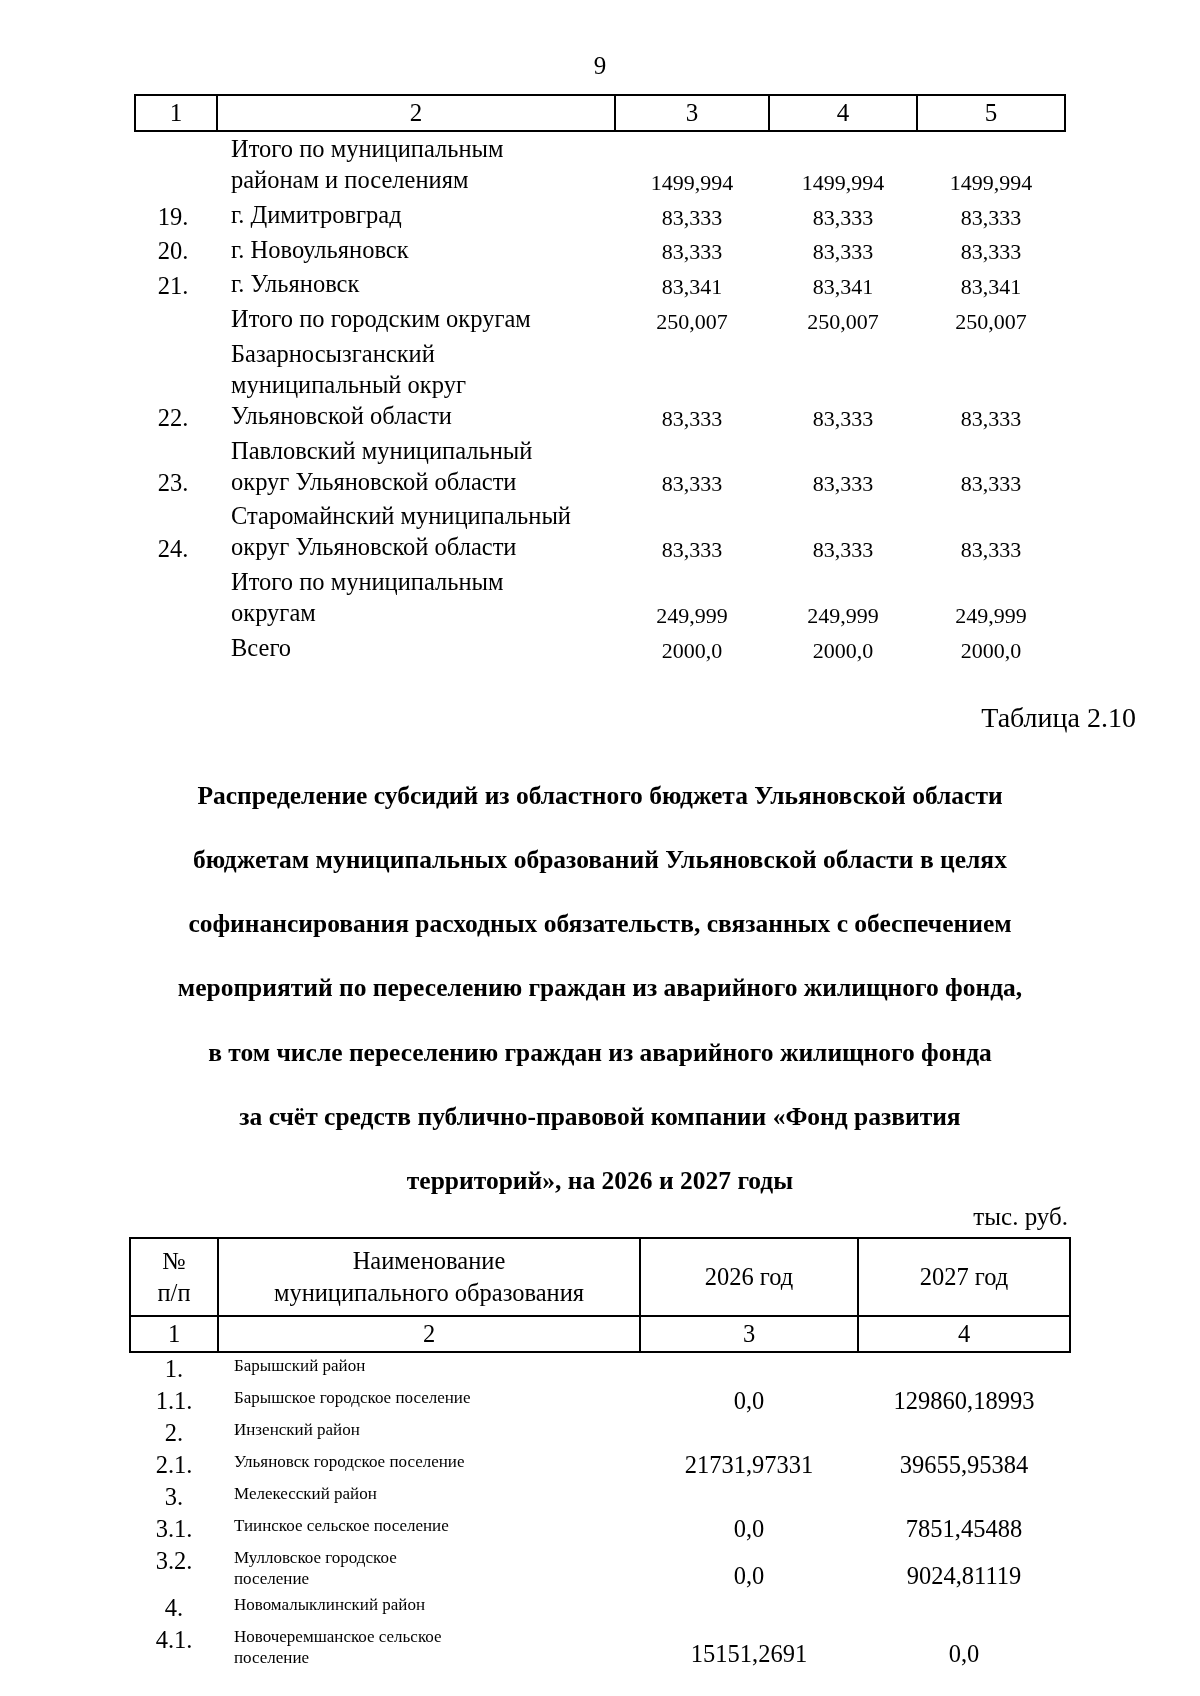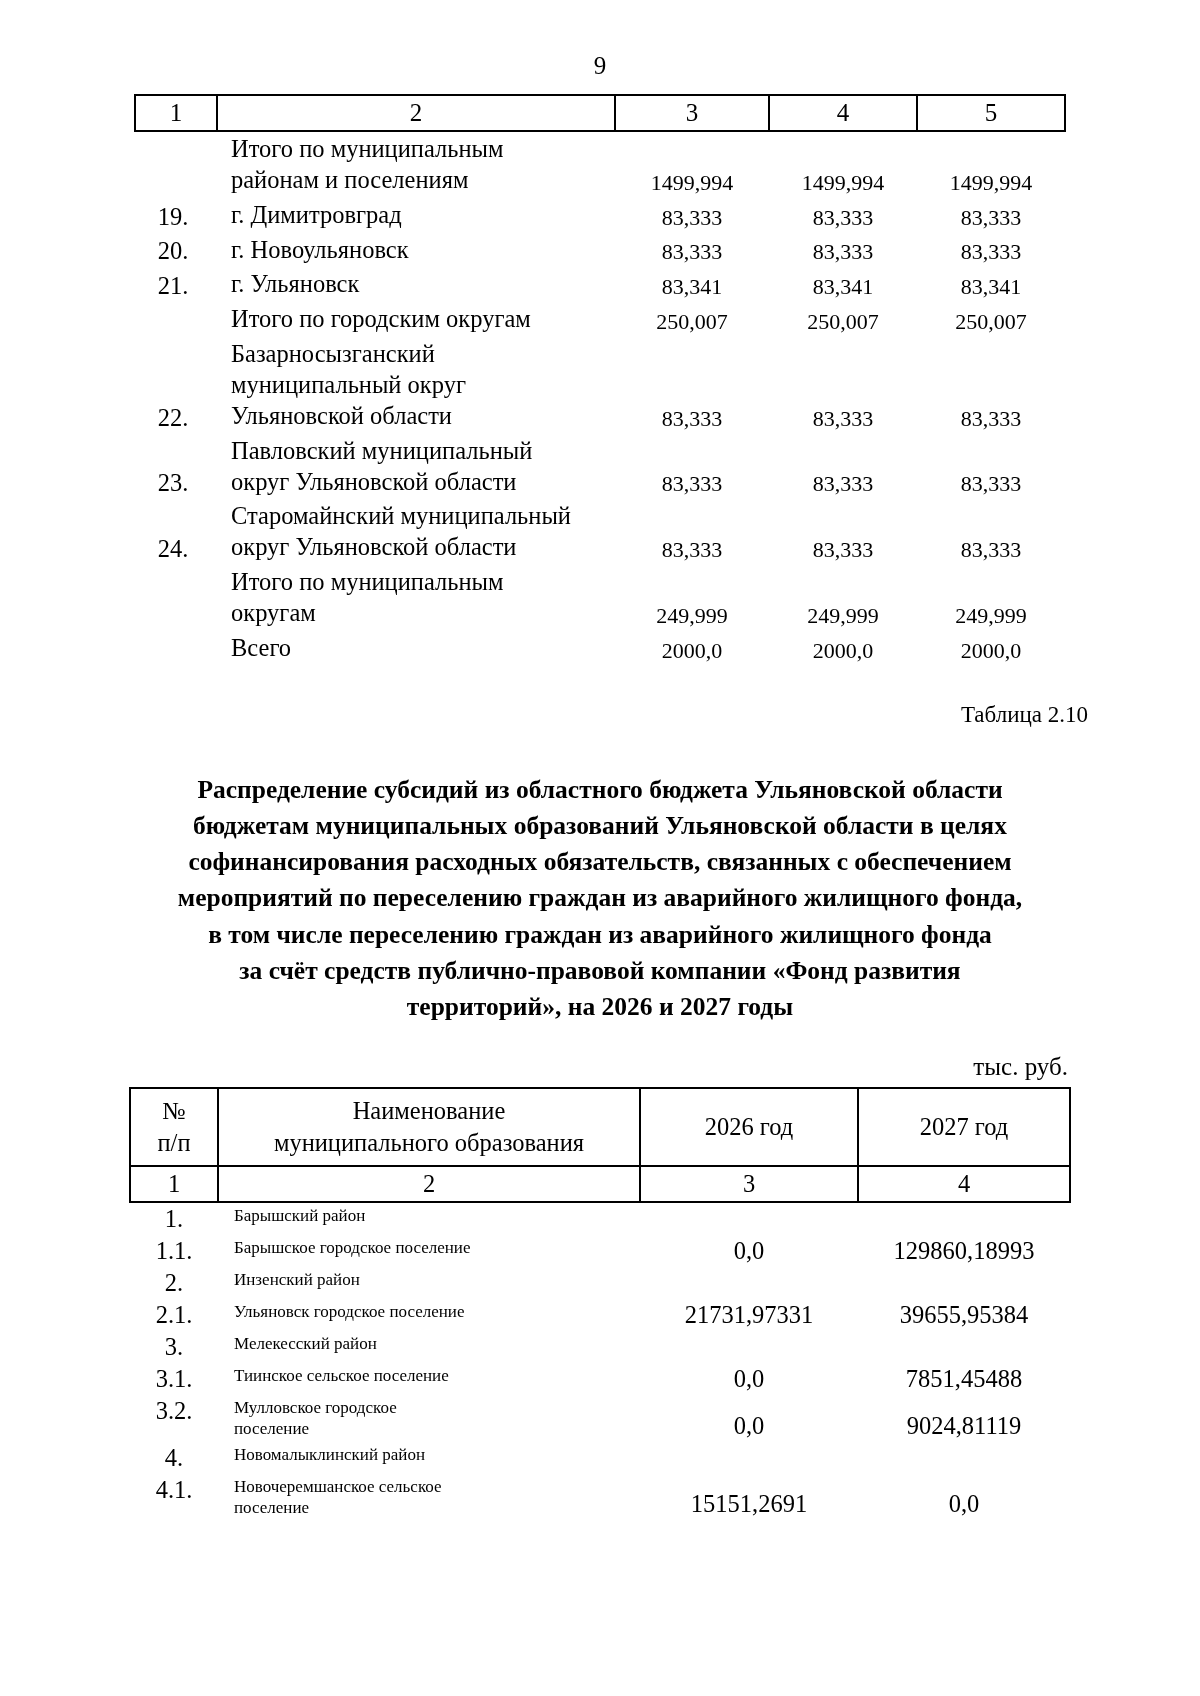--- a/index.html
+++ b/index.html
@@ -88,40 +88,40 @@
     vertical-align: bottom !important;
     white-space: nowrap;
   }
   .bold { font-weight: bold; }
 
   tr.body-row td { padding-top: 2px !important; padding-bottom: 2px !important; }
 
   
   .table-caption-right {
     text-align: right;
-    font-size: 23px;
+    font-size: 28px;
     margin-top: 36px;
-    padding-right: 112px;
+    padding-right: 64px;
   }
 
   
   .doc-heading {
     font-weight: bold;
     font-size: 25.5px;
     text-align: center;
     line-height: 1.42;
     margin: 44px auto 0 auto;
     width: 900px;
   }
-  .doc-heading div { white-space: nowrap; }
+  .doc-heading div { white-space: nowrap; margin-top: 28px; }
 
   .units-label {
     text-align: right;
     font-size: 25px;
-    margin-top: 28px;
+    margin-top: 4px;
     padding-right: 132px;
   }
 
   
   #table-subsidies {
     width: 900px;
     margin-top: 6px;
   }
   #table-subsidies thead td {
     border: 2.2px solid #000;

